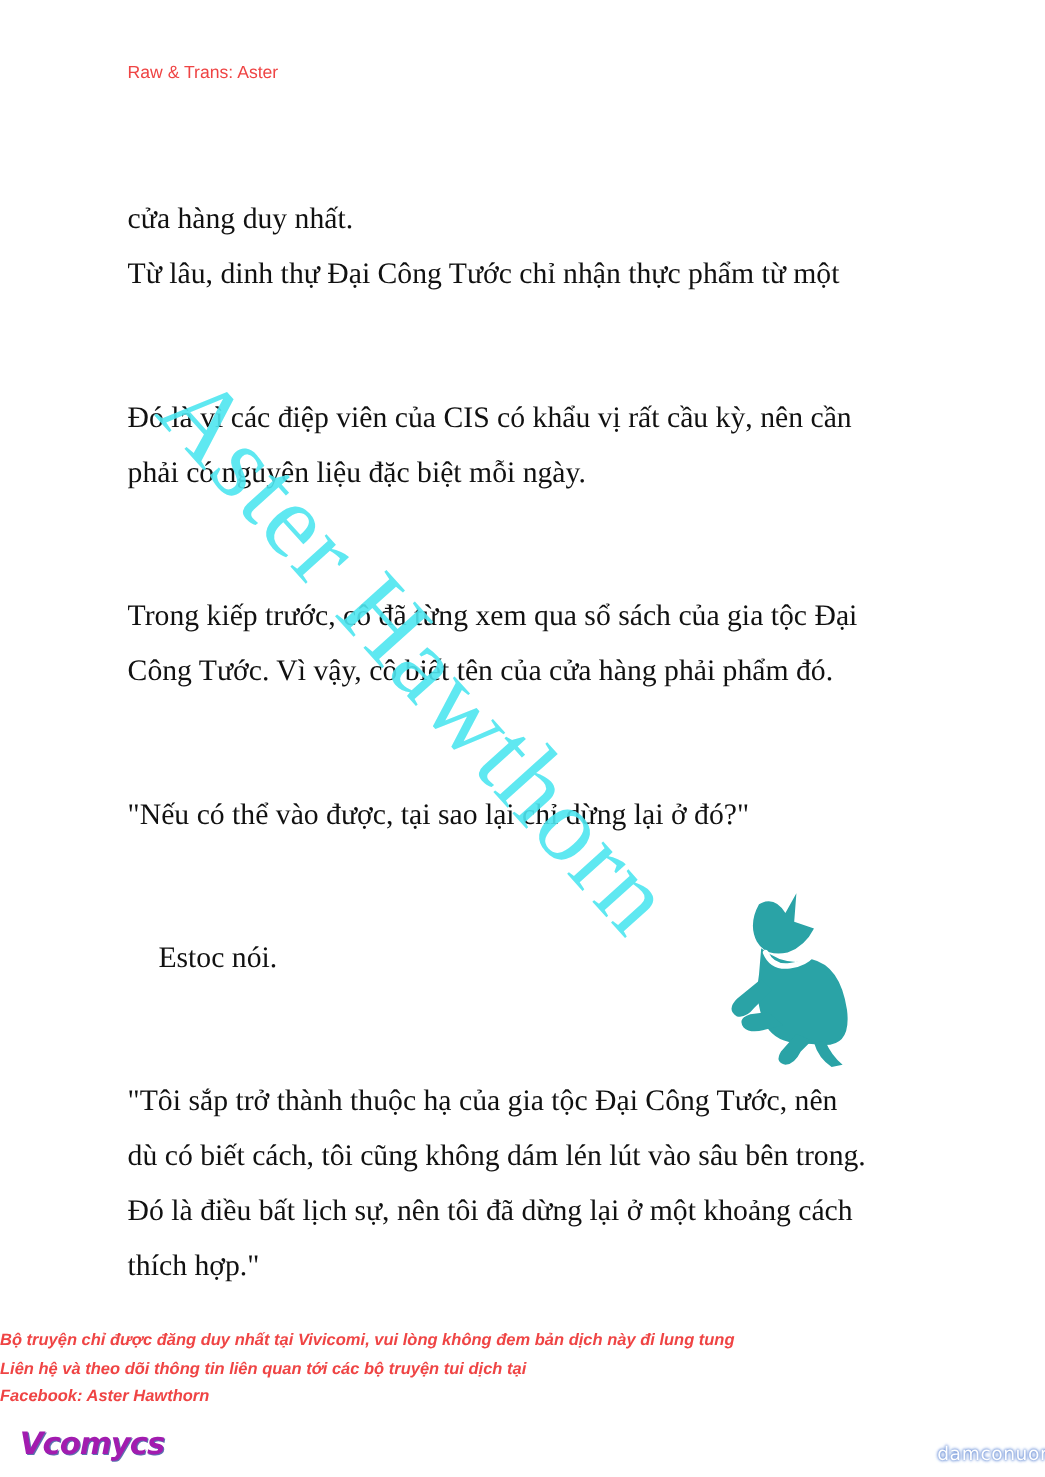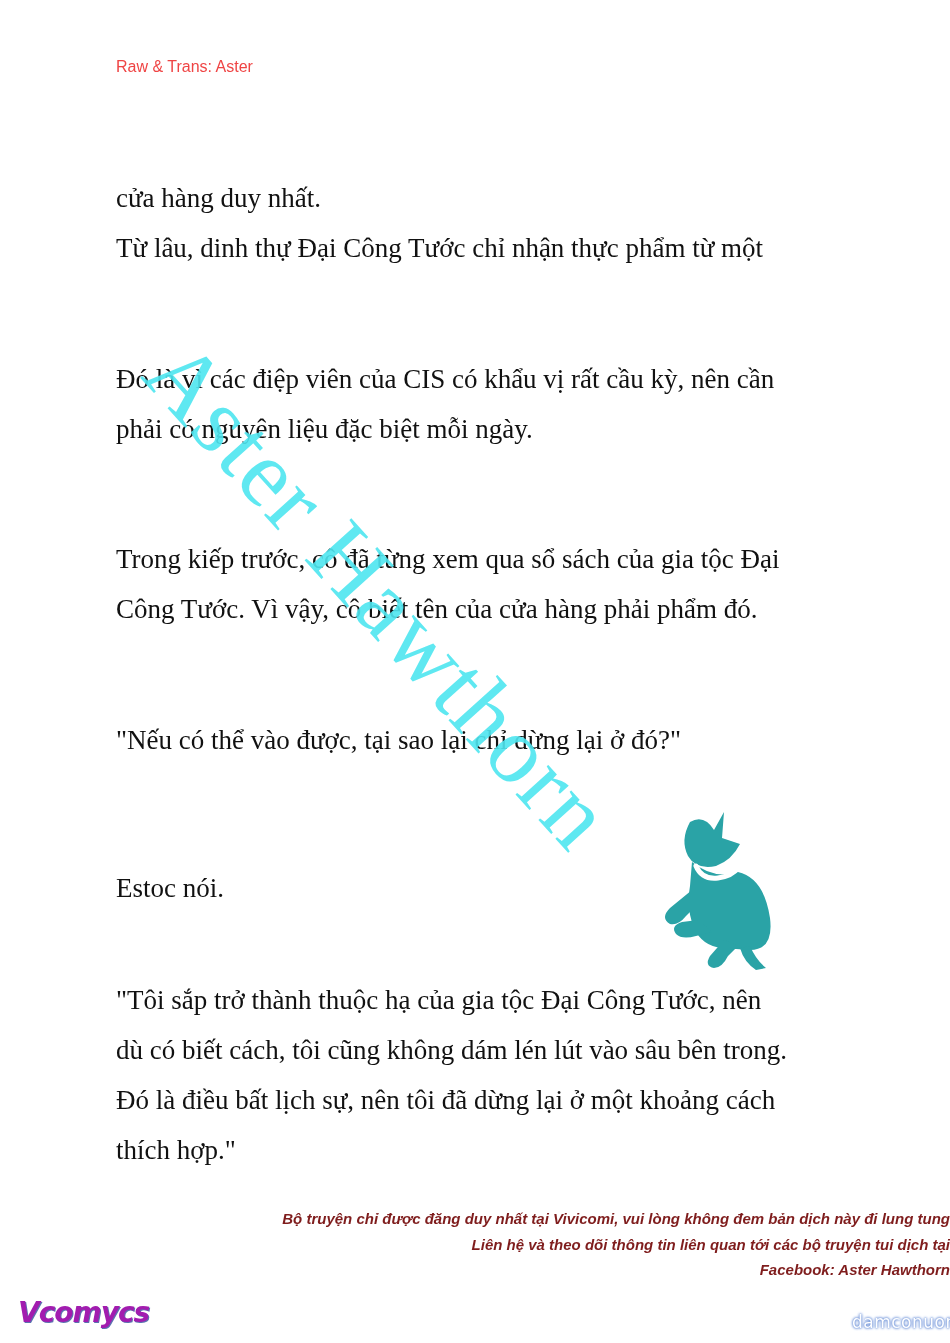--- a/index.html
+++ b/index.html
@@ -20,23 +20,23 @@
       position: absolute; left: 175px; top: 555px;
       transform-origin: 0 0;
       transform: rotate(48deg);
       font-family: "Liberation Serif", serif; font-size: 96px;
       color: #4ee6f0; opacity: 0.9; white-space: nowrap; z-index: 1;
       letter-spacing: 2px; transform-box: border-box;
     }
     .wm-wrap { position: absolute; left: 0; top: 0; width: 950px; height: 1343px; z-index: 3; pointer-events: none; }
     .cat { position: absolute; left: 652px; top: 800px; width: 130px; height: 170px; z-index: 3; }
     .footer {
-      position: absolute; left: 0; width: 950px; text-align: right;
+      position: absolute; left: 0; width: 950px; text-align: left;
       font-family: "Liberation Sans", sans-serif; font-style: italic; font-weight: bold;
-      font-size: 15px; color: #7f1d1d;
+      font-size: 15px; color: #ef4444;
     }
     .logo-left {
       position: absolute; left: 18px; top: 1296px;
       font-family: "DejaVu Sans", sans-serif; font-style: italic; font-weight: bold;
       font-size: 28px; letter-spacing: -1px;
       color: #a21caf;
       text-shadow: 1px 1px 0 #5c72b0;
     }
     .logo-right {
       position: absolute; left: 812px; top: 1312px;
@@ -63,21 +63,21 @@
 
 <div class="para" style="top:534px;">
   <div>Trong kiếp trước, cô đã từng xem qua sổ sách của gia tộc Đại</div>
   <div>Công Tước. Vì vậy, cô biết tên của cửa hàng phải phẩm đó.</div>
 </div>
 
 <div class="para" style="top:715px;">
   <div>"Nếu có thể vào được, tại sao lại chỉ dừng lại ở đó?"</div>
 </div>
 
-<div class="para" style="top:863px;">
+<div class="para" style="top:845px;margin-left:28px;">
   <div>Estoc nói.</div>
 </div>
 
 <div class="para" style="top:975px;">
   <div>"Tôi sắp trở thành thuộc hạ của gia tộc Đại Công Tước, nên</div>
   <div>dù có biết cách, tôi cũng không dám lén lút vào sâu bên trong.</div>
   <div>Đó là điều bất lịch sự, nên tôi đã dừng lại ở một khoảng cách</div>
   <div>thích hợp."</div>
 </div>
 

